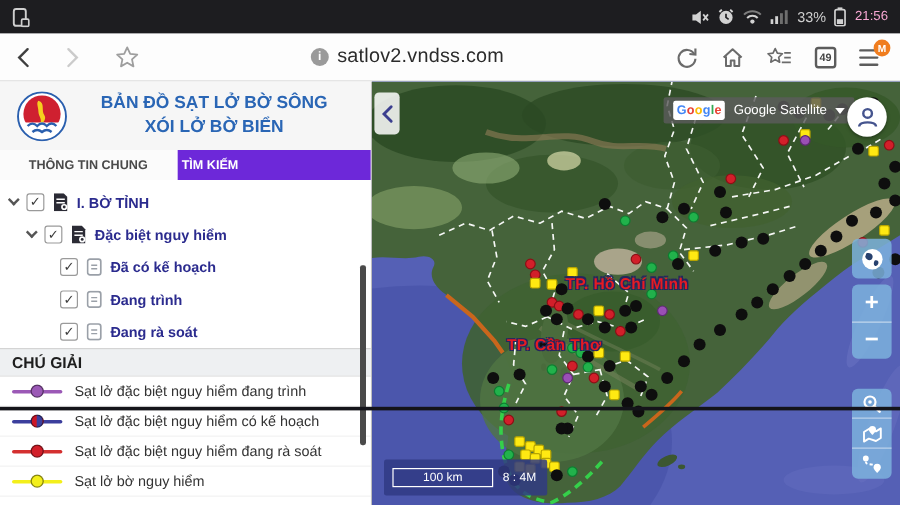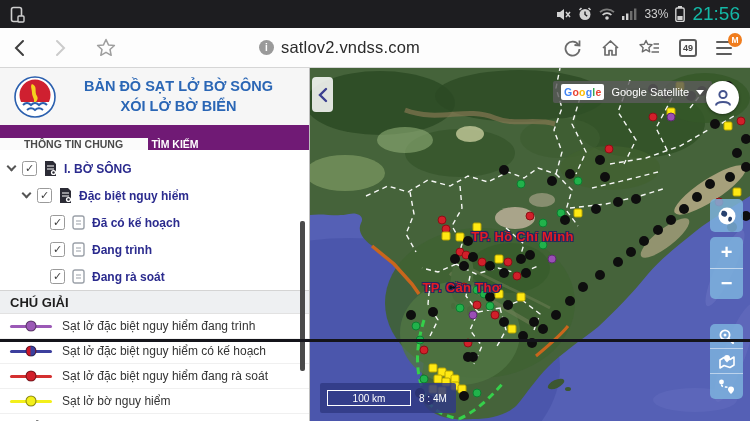--- a/index.html
+++ b/index.html
@@ -7,21 +7,21 @@
     font-family:"Liberation Sans","DejaVu Sans",sans-serif; }
   .screen { position:relative; width:750px; height:342px; background:#fff; }
 
   
   .status-bar { height:28px; background:#1d1d20; display:flex; align-items:center;
     padding:0 10px; color:#d6d6d6; }
   .sb-left { display:flex; align-items:center; }
   .sb-right { margin-left:auto; display:flex; align-items:center; gap:7px; }
   .sb-right svg { display:block; }
   .sb-pct { font-size:12px; color:#cfcfcf; }
-  .sb-time { font-size:19px; color:#14b8a6; }
+  .sb-time { font-size:11px; color:#f9a8d4; }
 
   
   .browser-bar { height:40px; background:#fdfdfd; border-bottom:1px solid #d6d6d6;
     display:flex; align-items:center; padding:0 14px; }
   .bb-left { display:flex; align-items:center; gap:30px; }
   .bb-center { flex:1; display:flex; align-items:center; justify-content:center; gap:7px; min-width:0; }
   .bb-right { display:flex; align-items:center; gap:19px; }
   .bb-btn { display:flex; align-items:center; justify-content:center; cursor:pointer; }
   .url-text { font-size:16.5px; color:#2b2b2b; letter-spacing:.2px; }
   .info-dot { width:15px; height:15px; border-radius:50%; background:#9a9a9a; color:#fff;
@@ -35,21 +35,21 @@
     background:#f07d1e; color:#fff; font-size:8.5px; font-weight:bold;
     display:flex; align-items:center; justify-content:center; }
 
   
   .content { display:flex; height:353px; }
 
   
   .sidebar { position:relative; width:310px; background:#fff; border-right:1px solid #bdbdbd; overflow:hidden; }
   .s-header { height:57px; background:#f6f6f6; display:flex; align-items:center; padding:0 8px 0 14px; gap:0; }
   .s-title { flex:1; text-align:center; color:#2a66b5; font-weight:bold; font-size:14.5px; line-height:1.35; }
-  .s-tabs { height:25px; display:flex; background:#701a75;align-items:flex-end; }
+  .s-tabs { height:25px; display:flex; background:#6d28d9; }
   .s-tab { display:flex; align-items:center; justify-content:center; font-size:10.5px; font-weight:bold;
     color:#fff; border-right:1px solid rgba(255,255,255,.35); cursor:pointer; }
   .s-tab.active { background:#fbfbfb; color:#4a4a4a; }
   .t1{width:148px} .t2{width:107px} .t3{width:54px; border-right:none}
 
   .tree { padding-top:5px; background:#fff; }
   .tree-row { height:27px; display:flex; align-items:center; gap:7px; cursor:pointer; }
   .tree-row.l0 { padding-left:8px; }
   .tree-row.l1 { padding-left:23px; }
   .tree-row.l2 { padding-left:50px; }
@@ -243,21 +243,21 @@
           <span class="chev"></span>
           <span class="cbx">✓</span>
           <span class="doc">
             <svg width="13" height="15" viewBox="0 0 13 15">
                 <path d="M1,0 h8 l3,3 v12 h-11 z" fill="#2b2b35"></path>
                 <path d="M3,5 h7 M3,8 h7" stroke="#fff" stroke-width="1.2"></path>
                 <circle cx="9.5" cy="11.5" r="2.6" fill="#fff"></circle>
                 <circle cx="9.5" cy="11.5" r="1.2" fill="#2b2b35"></circle>
               </svg>
           </span>
-          <span class="tree-label">I. BỜ SÔNG</span>
+          <span class="tree-label">I. BỜ TỈNH</span>
         </div>
         <div class="tree-row l1">
           <span class="chev"></span>
           <span class="cbx">✓</span>
           <span class="doc">
             <svg width="13" height="15" viewBox="0 0 13 15">
                 <path d="M1,0 h8 l3,3 v12 h-11 z" fill="#2b2b35"></path>
                 <path d="M3,5 h7 M3,8 h7" stroke="#fff" stroke-width="1.2"></path>
                 <circle cx="9.5" cy="11.5" r="2.6" fill="#fff"></circle>
                 <circle cx="9.5" cy="11.5" r="1.2" fill="#2b2b35"></circle>

